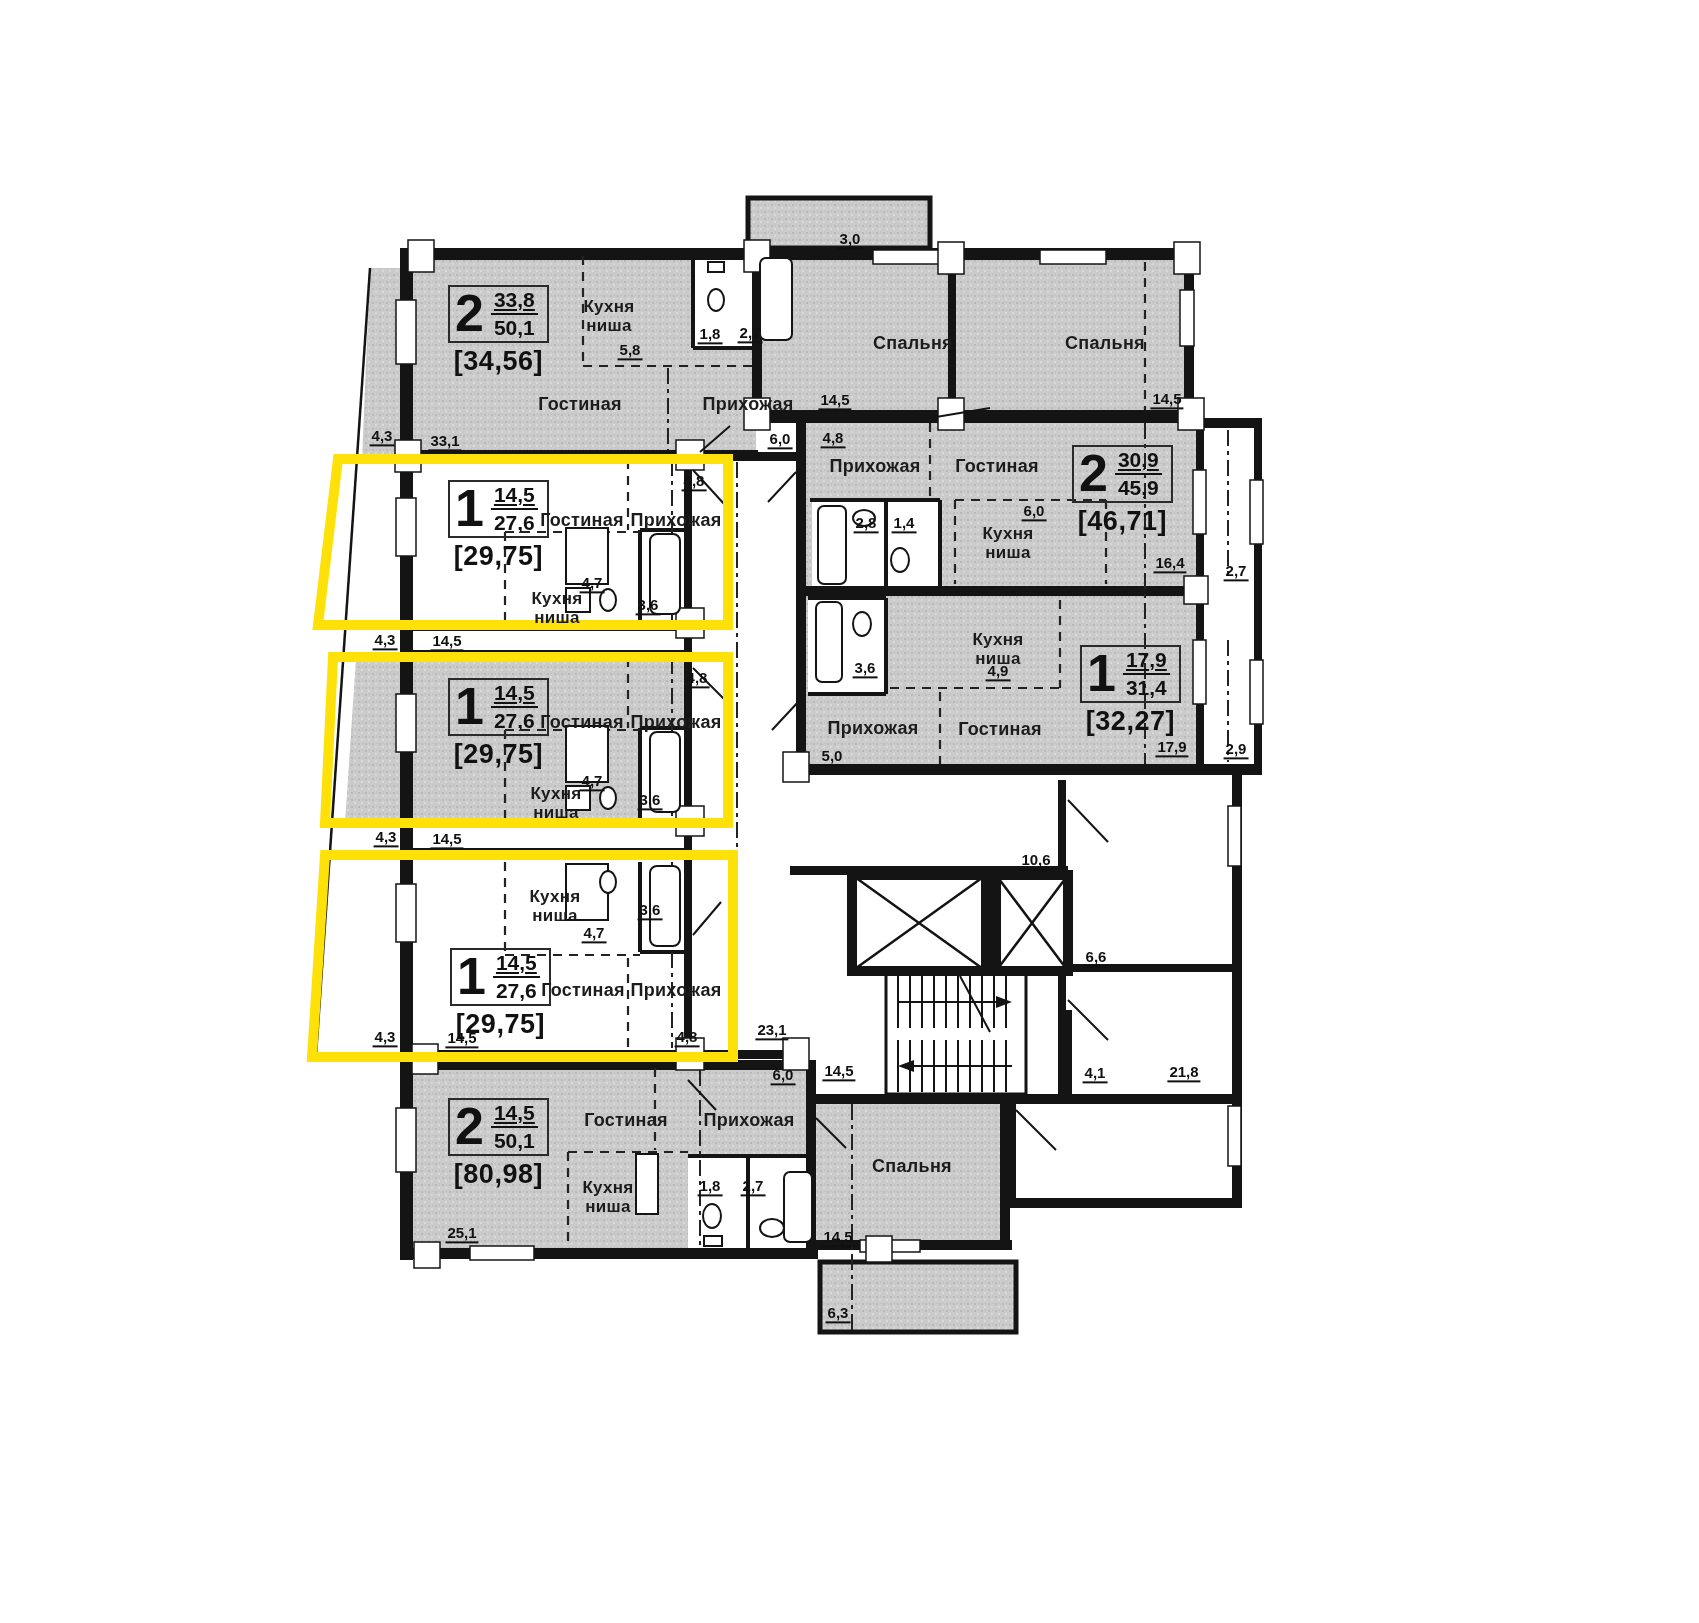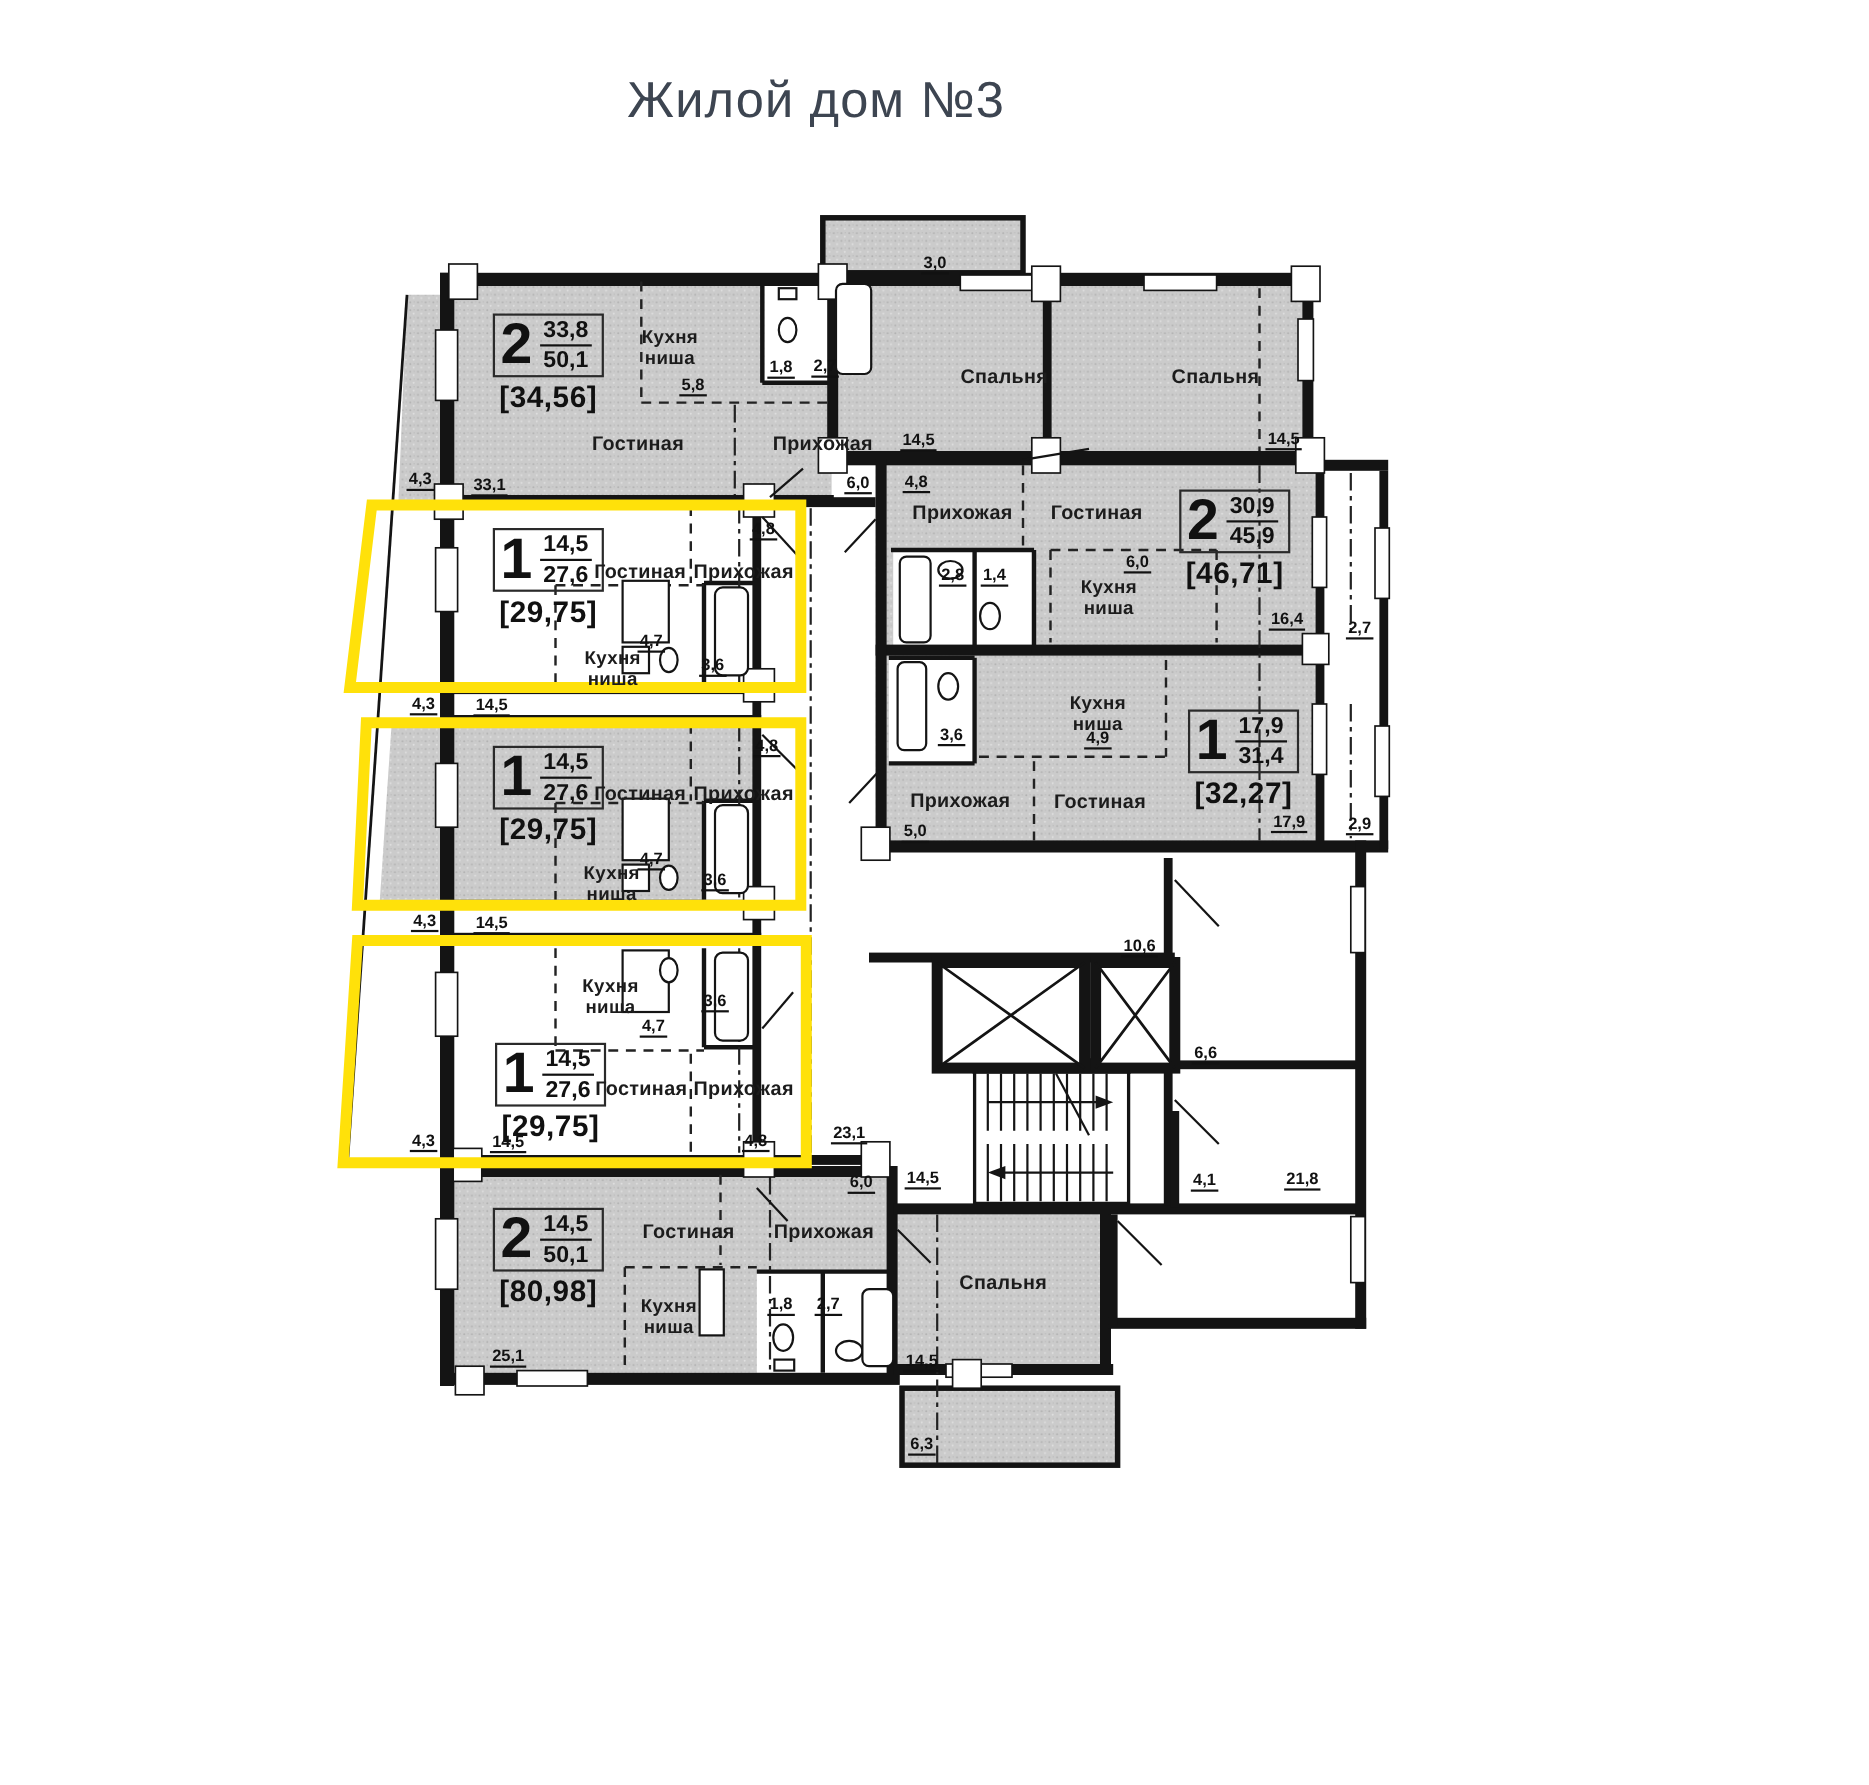--- a/index.html
+++ b/index.html
@@ -11,21 +11,21 @@
   .room{position:absolute;transform:translate(-50%,-50%);font-weight:bold;font-size:18px;
         color:#1c1c1c;white-space:nowrap;letter-spacing:.3px;}
   .room.k{white-space:normal;width:76px;text-align:center;line-height:1.12;font-size:17px;}
   .dim{position:absolute;transform:translate(-50%,-50%);font-weight:bold;font-size:15px;
        color:#111;border-bottom:2px solid #111;padding:0 2px 0 2px;line-height:1.15;
        background:rgba(255,255,255,.0);white-space:nowrap;}
   .stamp{position:absolute;display:flex;flex-direction:column;align-items:center;color:#111;}
   .stamp .top{display:flex;align-items:center;border:2px solid #2a2a2a;padding:1px 9px 1px 5px;}
   .stamp .num{font-weight:bold;font-size:52px;line-height:.92;}
   .stamp .frac{display:flex;flex-direction:column;margin-left:7px;font-weight:bold;font-size:21px;}
-  .stamp .frac .u{border-bottom:2.5px solid #111;padding:0 3px 1px;}
+  .stamp .frac .u{border-bottom:2.5px solid #111;padding:0 3px 1px;text-decoration:underline;}
   .stamp .frac .l{padding:1px 3px 0;}
   .stamp .total{font-weight:bold;font-size:27px;margin-top:3px;letter-spacing:.5px;}
 </style>
 </head>
 <body>
 
 <div id="canvas">
 
 <svg class="plan-svg" width="1699" height="1623" viewBox="0 0 1699 1623">
   <defs>
@@ -232,21 +232,20 @@
     <rect x="636" y="1154" width="22" height="60"></rect>
   </g>
 
   <g fill="none" stroke="#ffe10a" stroke-width="10">
     <polygon points="338,459 728,459 728,625 318,625"></polygon>
     <polygon points="333,657 728,657 728,823 325,823"></polygon>
     <polygon points="325,855 733,855 733,1057 312,1057"></polygon>
   </g>
 </svg>
 
-<div id="title" style="left:742px;top:90px">Жилой дом №3</div>
 
 <div class="stamp" style="left:448px;top:285px">
   <div class="top">
         <span class="num">2</span>
   <span class="frac">
           <span class="u">33,8</span>
           <span class="l">50,1</span>
         </span>
       </div>
   <div class="total">[34,56]</div>

